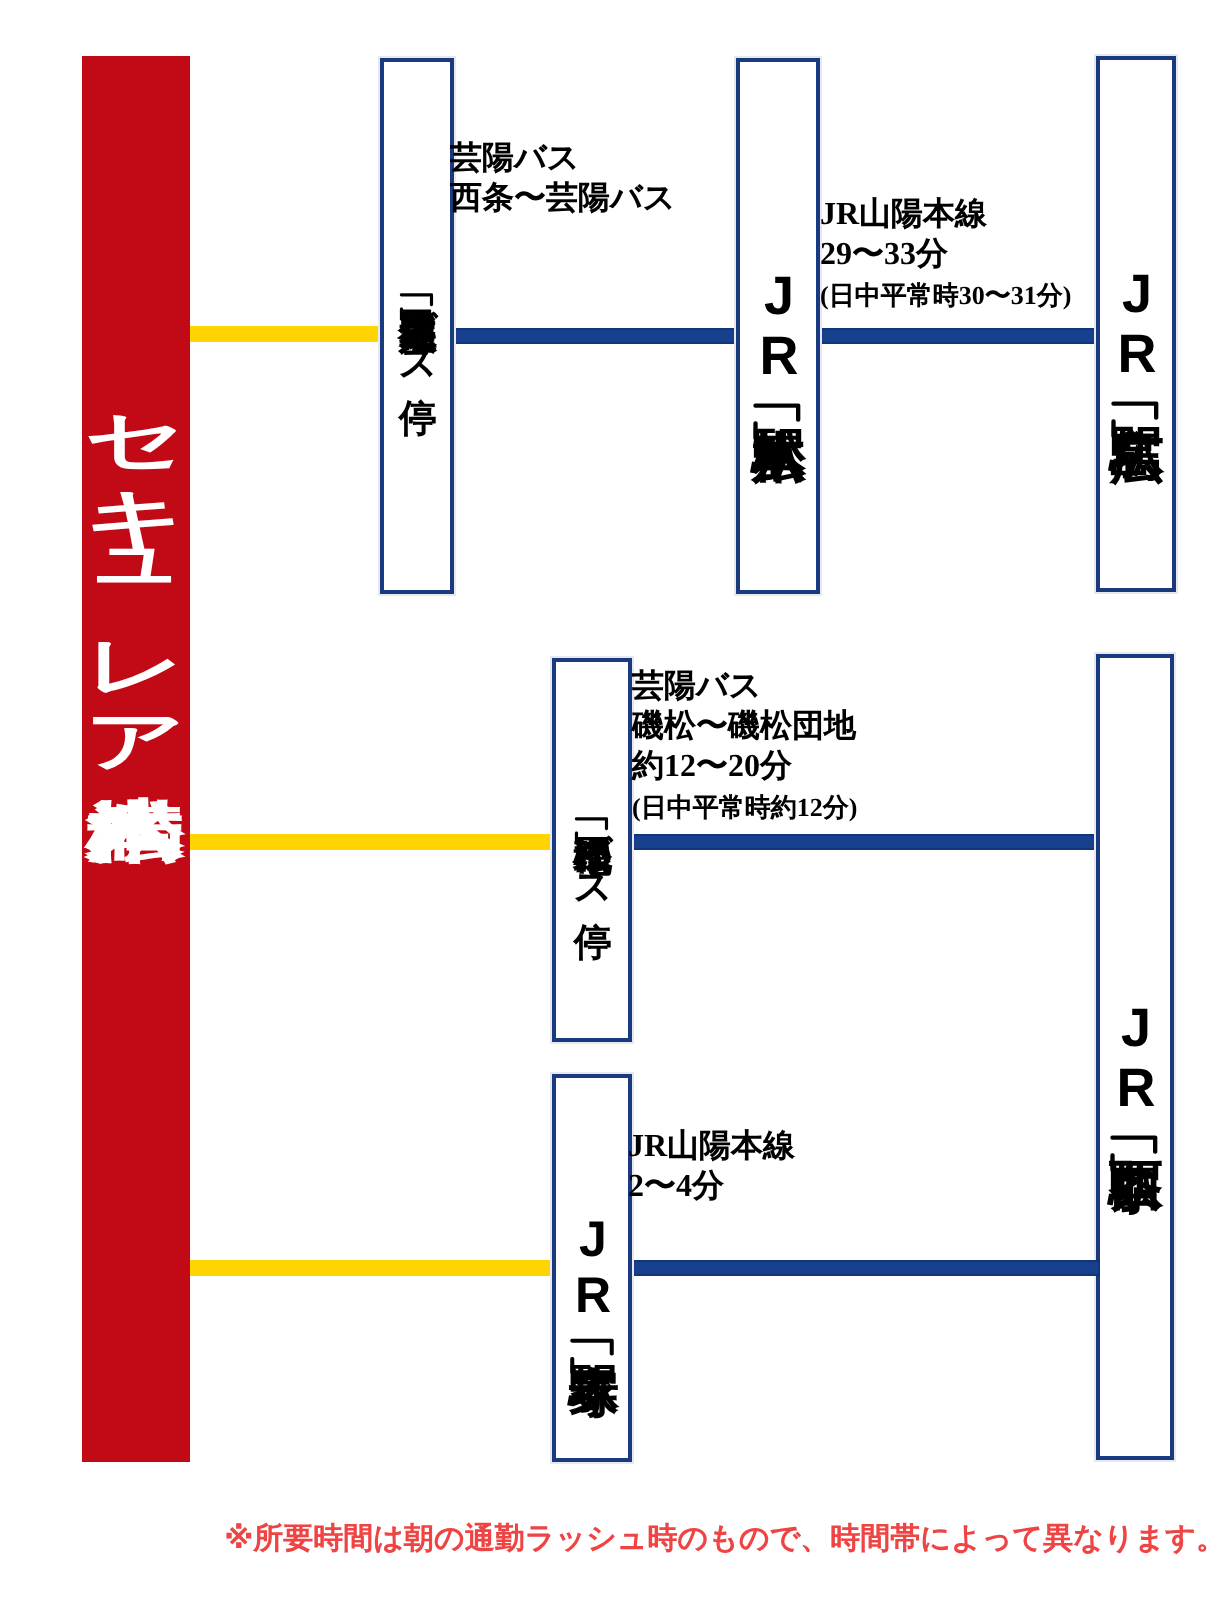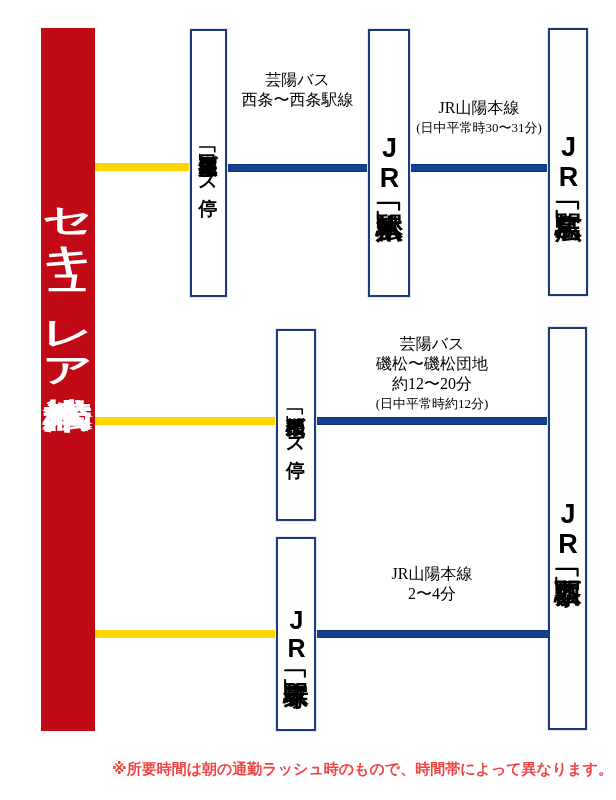--- a/index.html
+++ b/index.html
@@ -34,21 +34,21 @@
     border:2px solid var(--navy-border);
     display:flex;align-items:center;justify-content:center;
     box-shadow:0 0 0 1px #e8e8ee;
   }
   .v-text{
     writing-mode:vertical-rl;text-orientation:upright;
     font-weight:bold;color:#000000;line-height:1;white-space:nowrap;
   }
   
   .leg{
-    position:absolute;text-align:center;color:#000000;font-weight:normal;
+    position:absolute;text-align:left;color:#000000;font-weight:bold;
     font-family:"Liberation Serif","DejaVu Serif",serif;
     font-size:16px;line-height:20px;white-space:nowrap;
   }
   .leg .paren{font-size:13px;}
   
   .note{
     position:absolute;right:3px;top:760px;
     font-size:15px;font-weight:bold;color:#ef4444;
     font-family:"Liberation Sans","DejaVu Sans",sans-serif;
   }
@@ -65,29 +65,30 @@
   <div class="hline yellow" style="left:95px;top:163px;width:96px;"></div>
   <div class="hline navy" style="left:225px;top:164px;width:145px;"></div>
   <div class="hline navy" style="left:408px;top:164px;width:142px;"></div>
 
   <div class="node-box" style="left:190px;top:29px;width:37px;height:268px;">
     <span class="v-text" style="font-size:19px;">「雇用促進住宅入口」バス停</span>
   </div>
 
   <div class="leg" style="left:225px;top:70px;width:145px;">
     <div>芸陽バス</div>
-    <div>西条〜西条駅線</div>
+    <div>西条〜芸陽バス</div>
   </div>
 
   <div class="node-box" style="left:368px;top:29px;width:42px;height:268px;">
     <span class="v-text" style="font-size:27px;">JR「八本松」駅</span>
   </div>
 
   <div class="leg" style="left:410px;top:98px;width:138px;">
     <div>JR山陽本線</div>
+    <div>29〜33分</div>
     <div class="paren">(日中平常時30〜31分)</div>
   </div>
 
   <div class="node-box" style="left:548px;top:28px;width:40px;height:268px;">
     <span class="v-text" style="font-size:27px;">JR「広島」駅</span>
   </div>
 
   <div class="hline yellow" style="left:95px;top:417px;width:181px;"></div>
   <div class="hline navy" style="left:316px;top:417px;width:234px;"></div>
 

